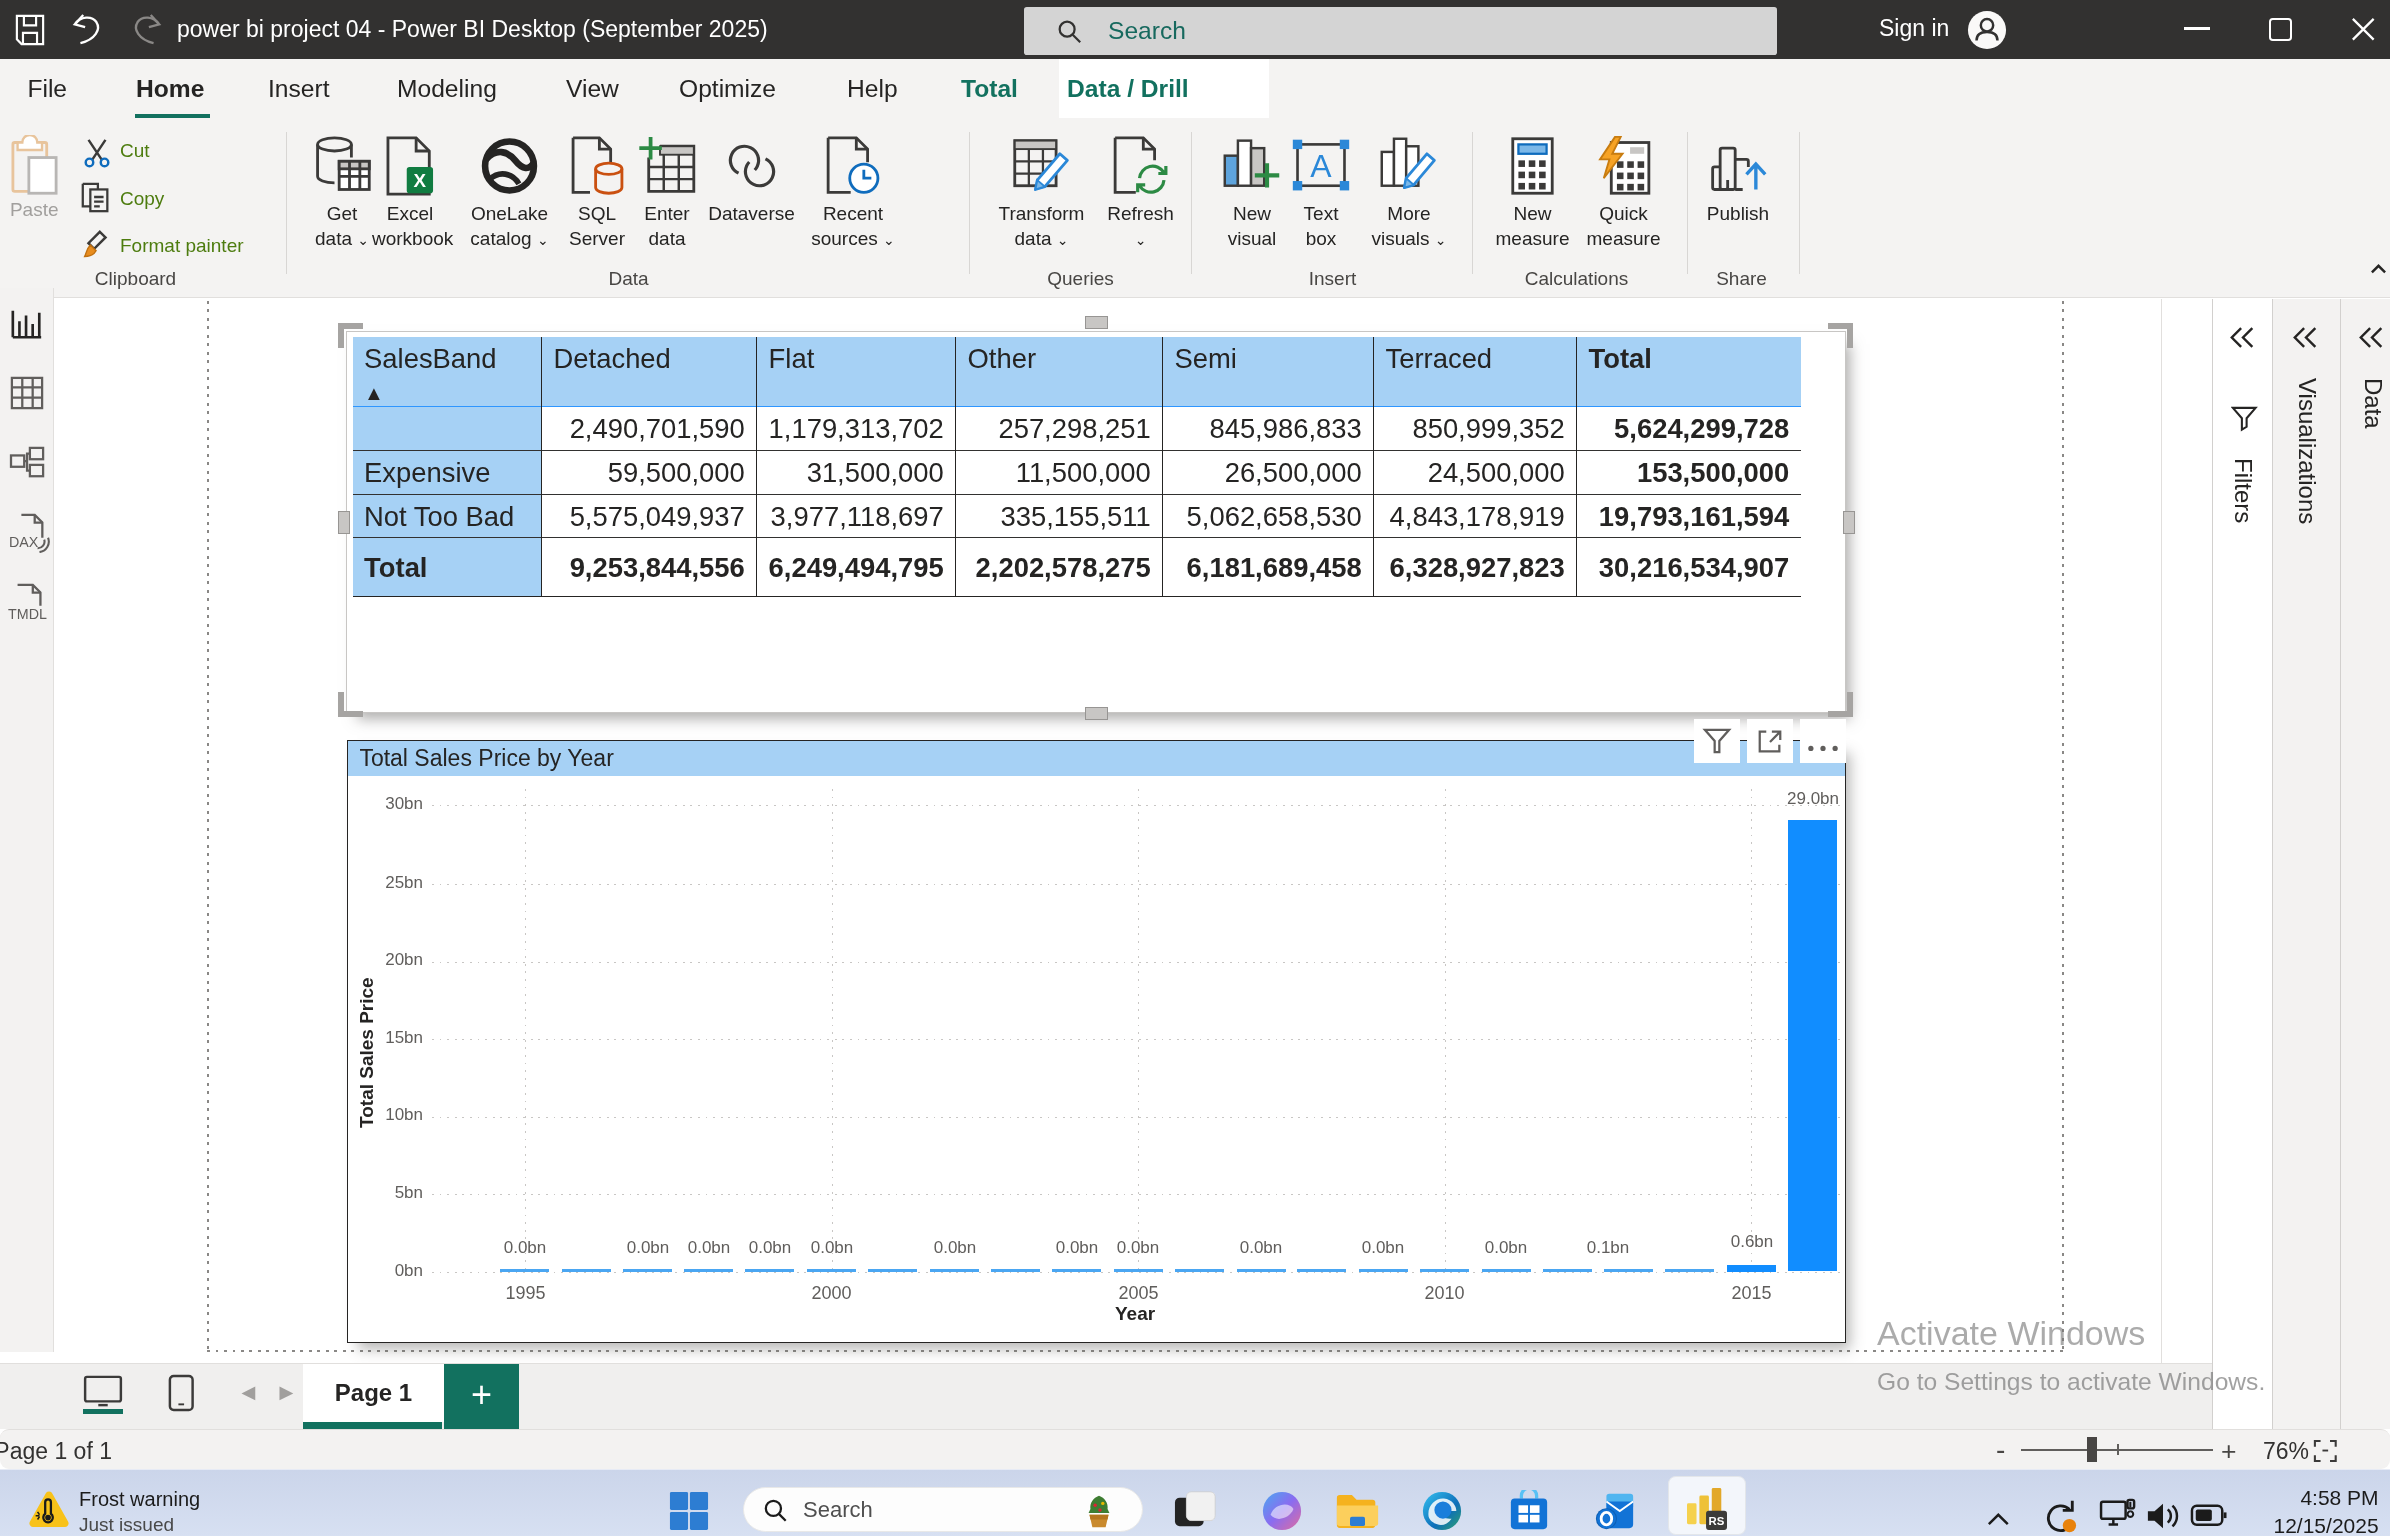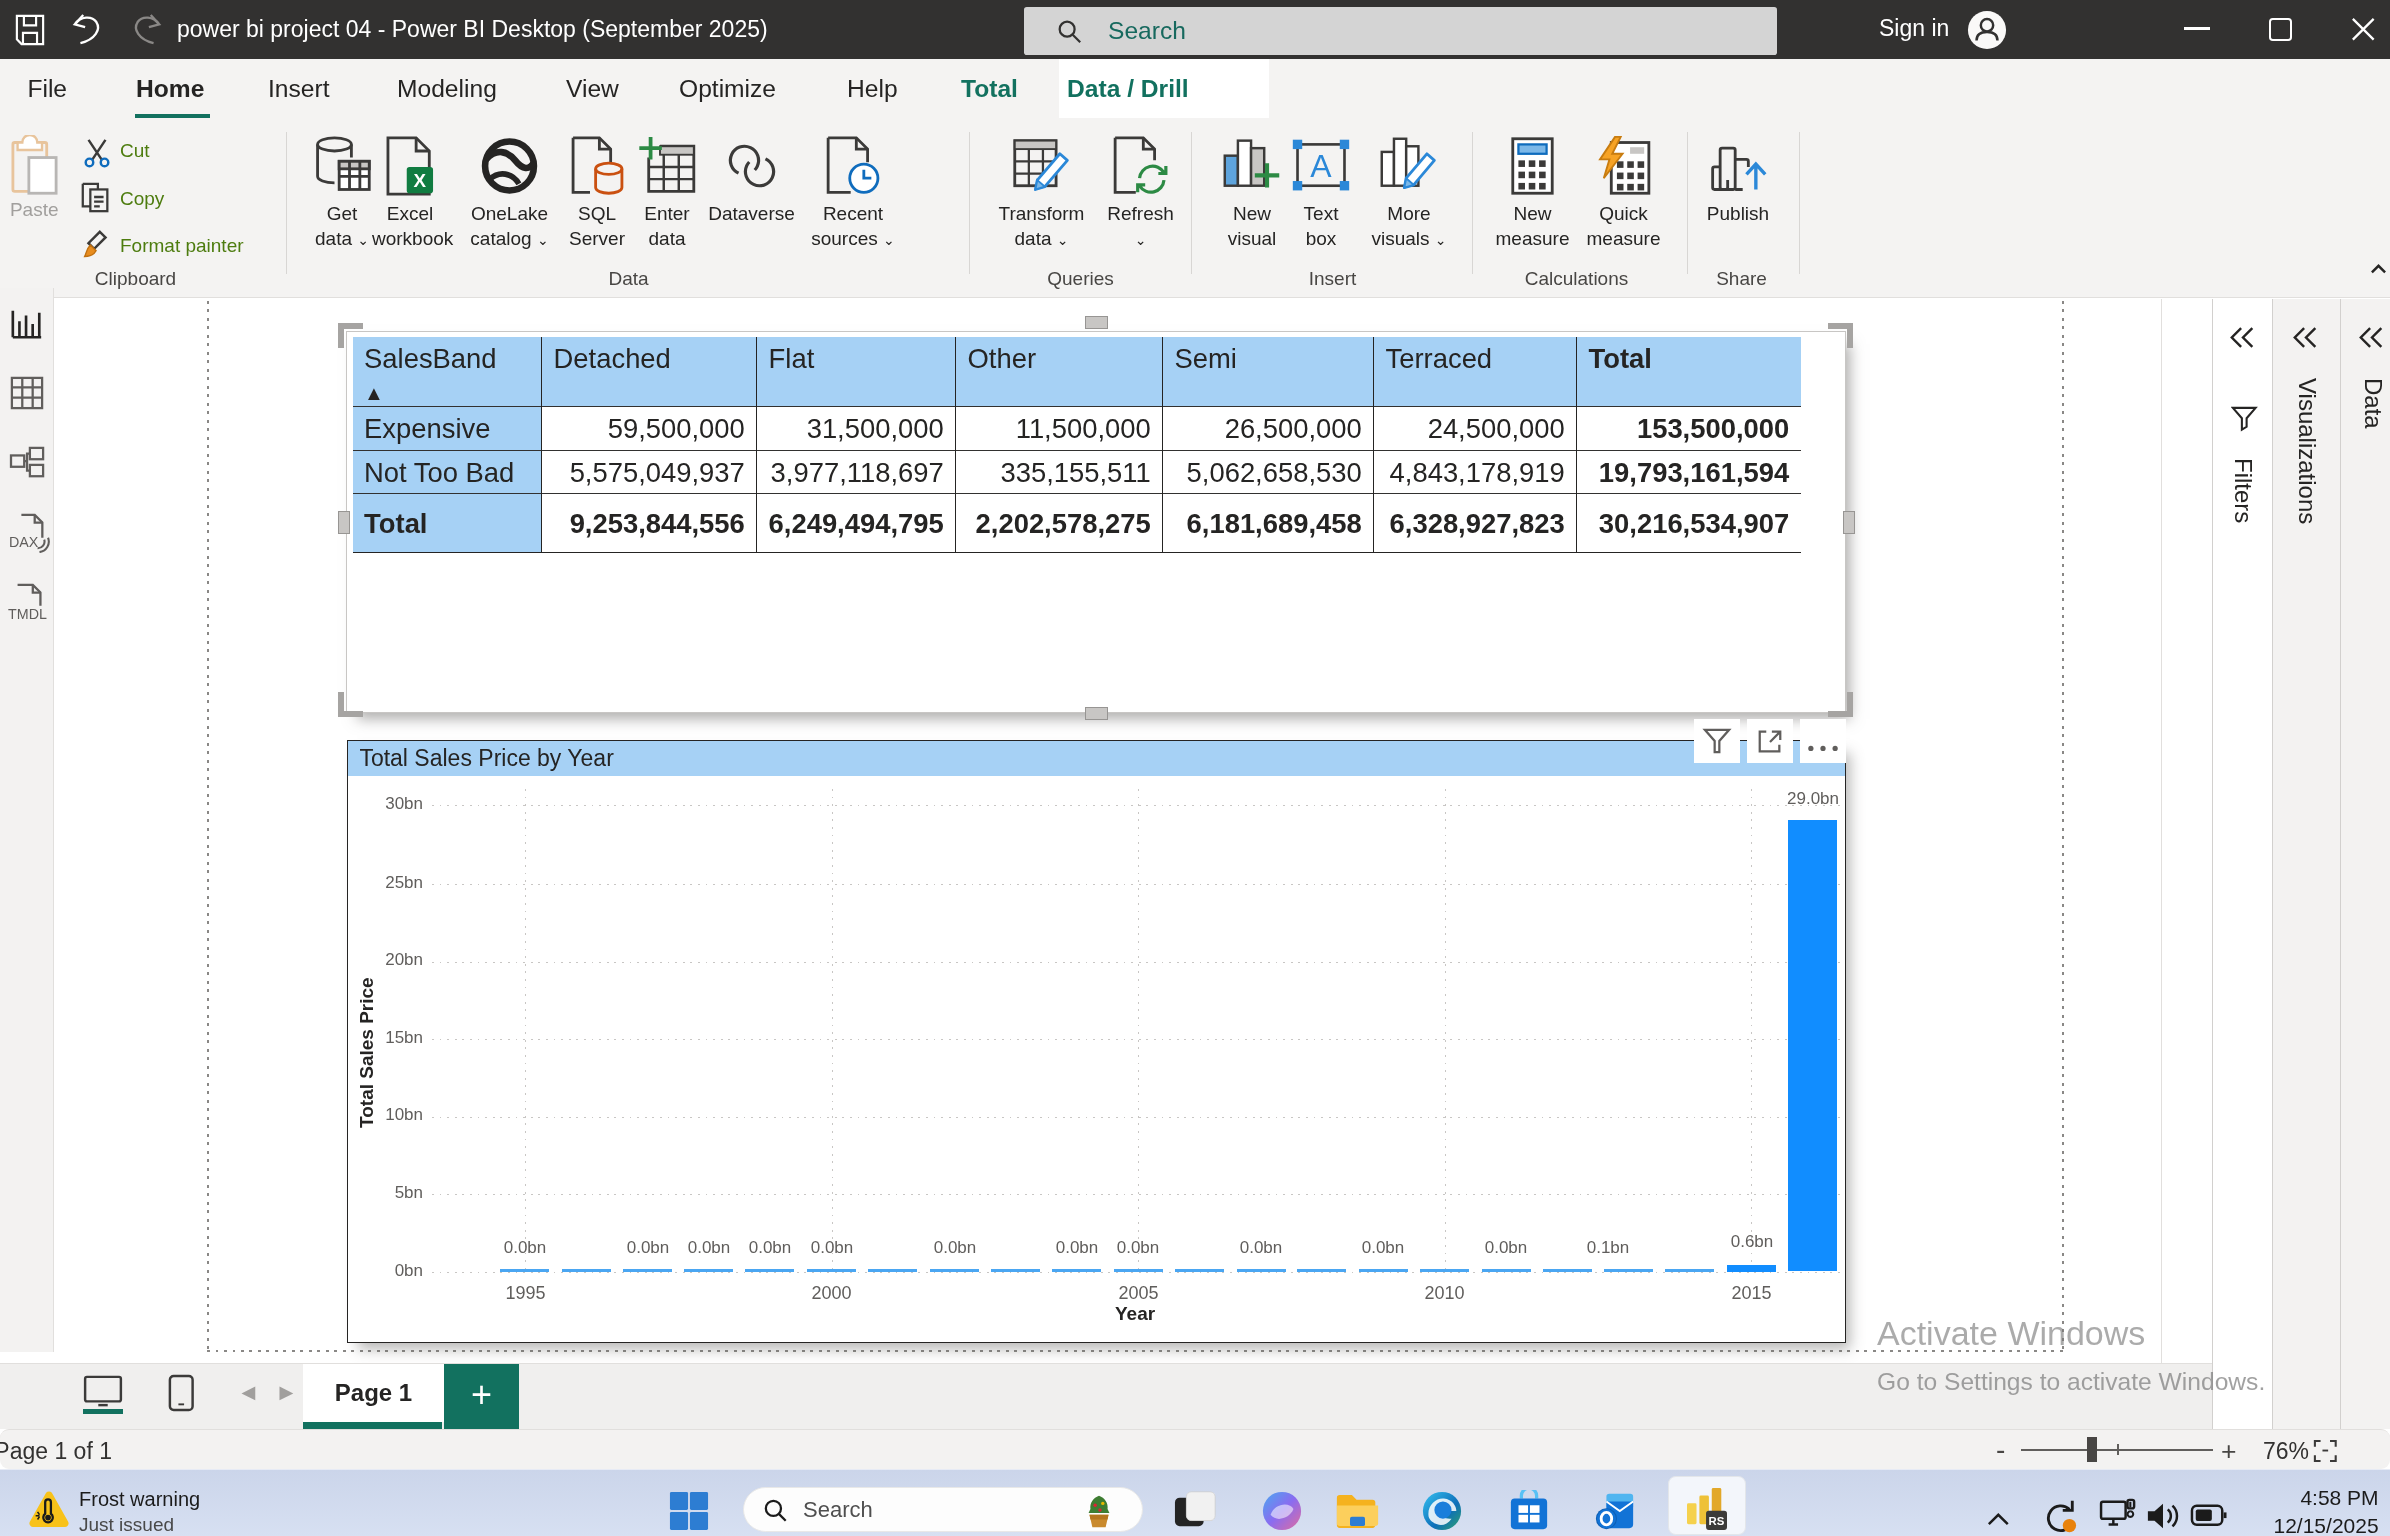--- a/index.html
+++ b/index.html
@@ -399,20 +399,29 @@
       </colgroup>
     <tbody>
         <tr style="height:61px">
           <th>SalesBand<br><span style="font-size:20px">▲</span></th>
           <th>Detached</th>
           <th>Flat</th>
           <th>Other</th>
           <th>Semi</th>
           <th>Terraced</th>
           <th class="b">Total</th>
+        </tr>
+    <tr class="r1" style="height:44px">
+          <td class="rowlbl"></td>
+          <td>2,490,701,590</td>
+          <td>1,179,313,702</td>
+          <td>257,298,251</td>
+          <td>845,986,833</td>
+          <td>850,999,352</td>
+          <td class="b">5,624,299,728</td>
         </tr>
     <tr style="height:44px">
           <td class="rowlbl">Expensive</td>
           <td>59,500,000</td>
           <td>31,500,000</td>
           <td>11,500,000</td>
           <td>26,500,000</td>
           <td>24,500,000</td>
           <td class="b">153,500,000</td>
         </tr>

